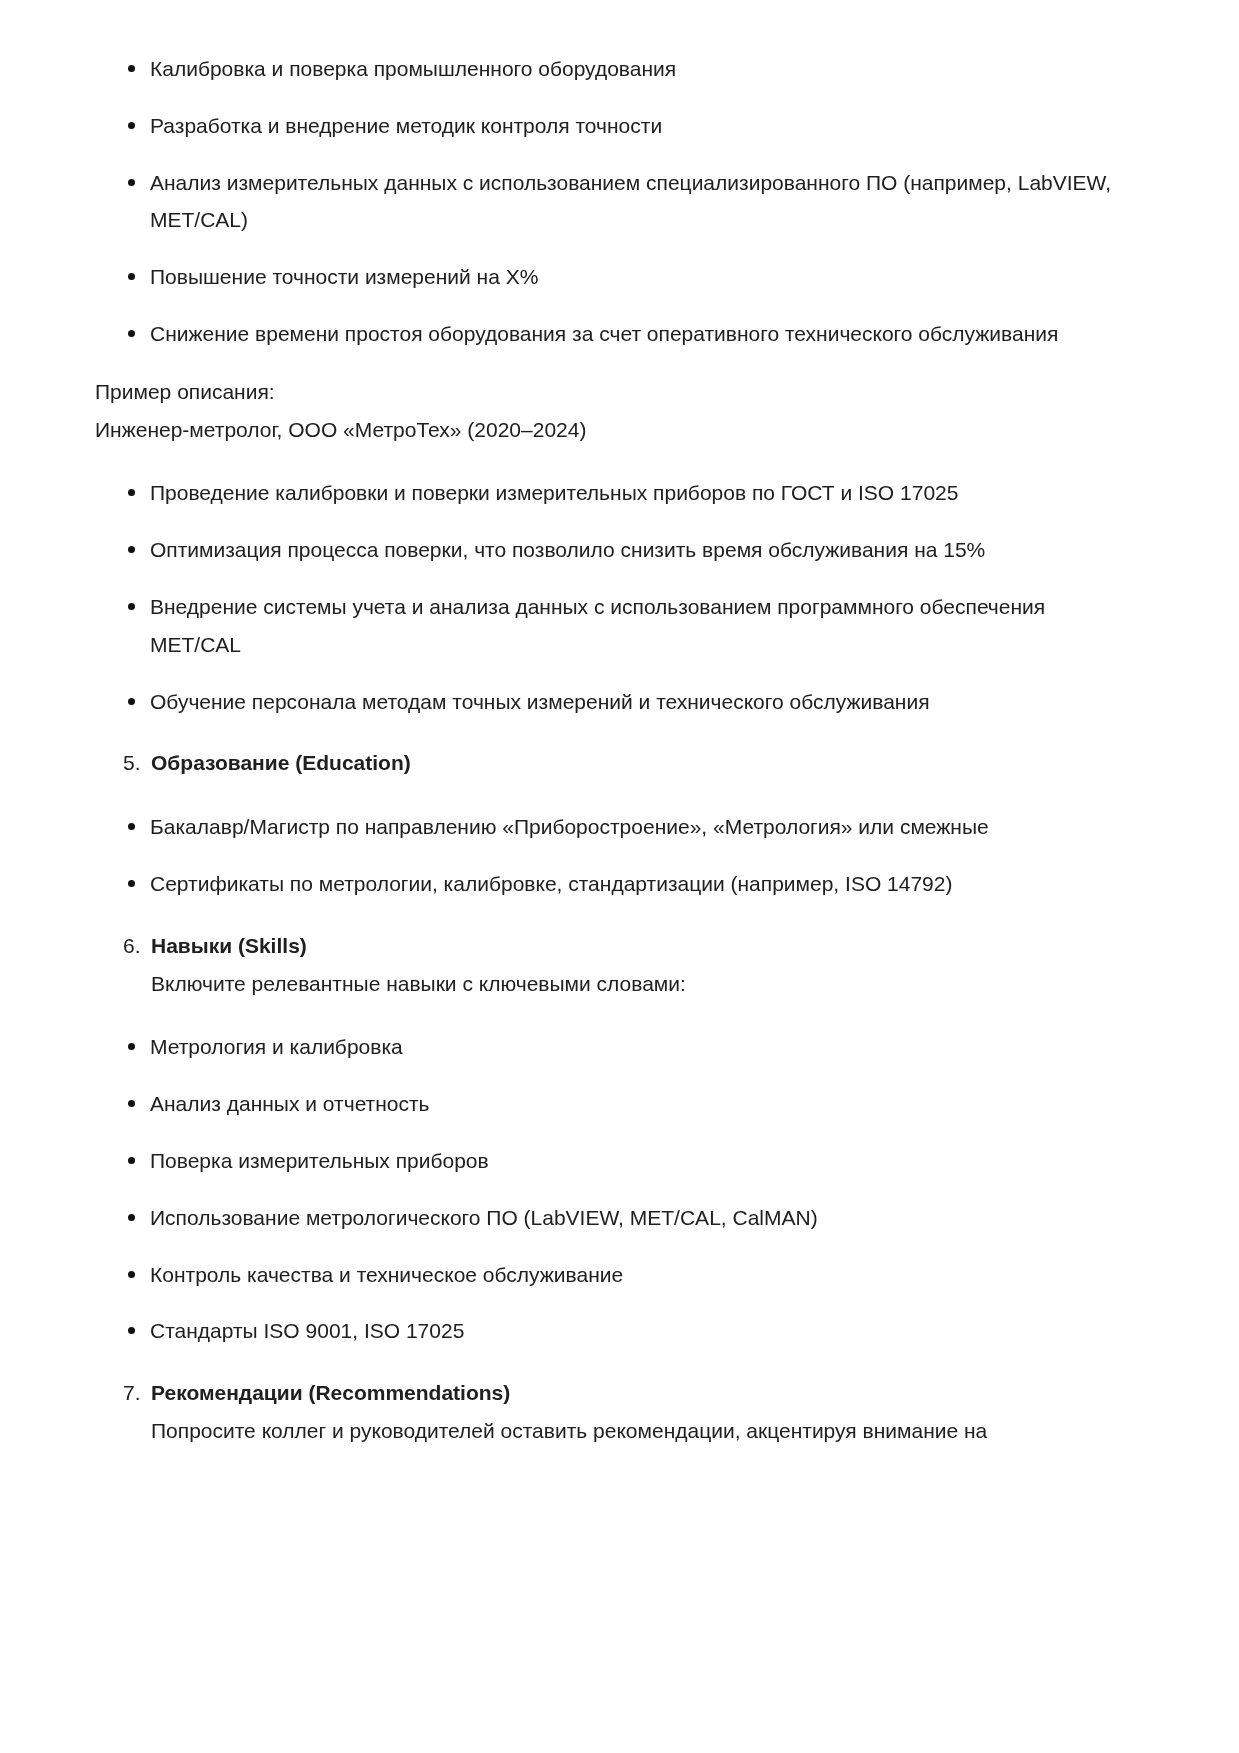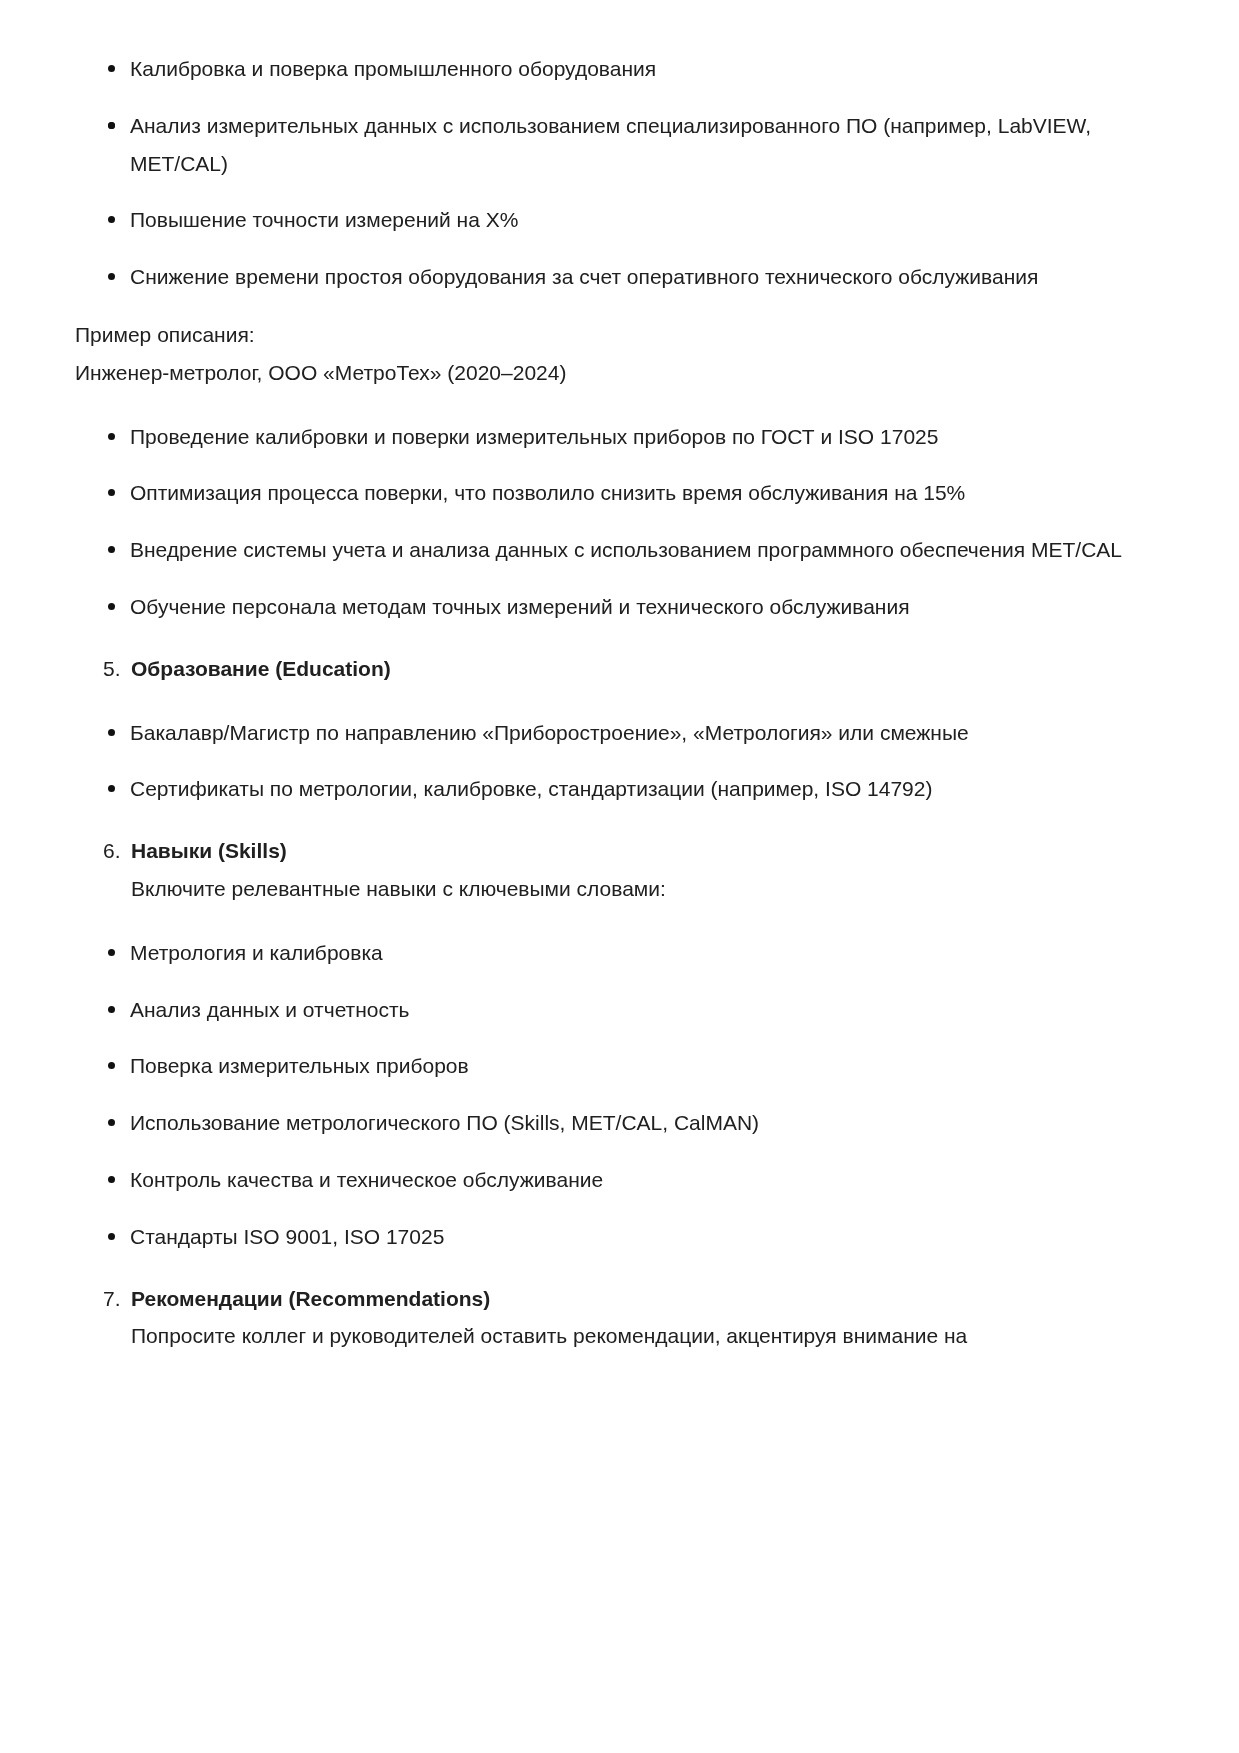--- a/index.html
+++ b/index.html
@@ -10,20 +10,21 @@
     width: 1239px;
     height: 1753px;
     overflow: hidden;
     font-family: "Liberation Sans", "DejaVu Sans", sans-serif;
     color: #202020;
   }
   .doc {
     padding: 50px 115px 40px 75px;
     font-size: 21px;
     line-height: 1.8;
+    margin-left: 20px;
   }
   ul.bullet-list {
     list-style: none;
     margin: 0 0 20px 0;
   }
   ul.bullet-list li {
     position: relative;
     padding-left: 55px;
     margin-bottom: 19px;
   }
@@ -63,20 +64,21 @@
 
 <div class="doc">
 
   <ul class="bullet-list">
     <li>
       <span class="dot"></span>
       <span>Калибровка и поверка промышленного оборудования</span>
     </li>
     <li>
       <span class="dot"></span>
+      <span>Разработка и внедрение методик контроля точности</span>
     </li>
     <li>
       <span class="dot"></span>
       <span>Анализ измерительных данных с использованием специализированного ПО (например, LabVIEW, MET/CAL)</span>
     </li>
     <li>
       <span class="dot"></span>
       <span>Повышение точности измерений на X%</span>
     </li>
     <li>
@@ -139,21 +141,21 @@
     <li>
       <span class="dot"></span>
       <span>Анализ данных и отчетность</span>
     </li>
     <li>
       <span class="dot"></span>
       <span>Поверка измерительных приборов</span>
     </li>
     <li>
       <span class="dot"></span>
-      <span>Использование метрологического ПО (Skills, MET/CAL, CalMAN)</span>
+      <span>Использование метрологического ПО (LabVIEW, MET/CAL, CalMAN)</span>
     </li>
     <li>
       <span class="dot"></span>
       <span>Контроль качества и техническое обслуживание</span>
     </li>
     <li>
       <span class="dot"></span>
       <span>Стандарты ISO 9001, ISO 17025</span>
     </li>
   </ul>

